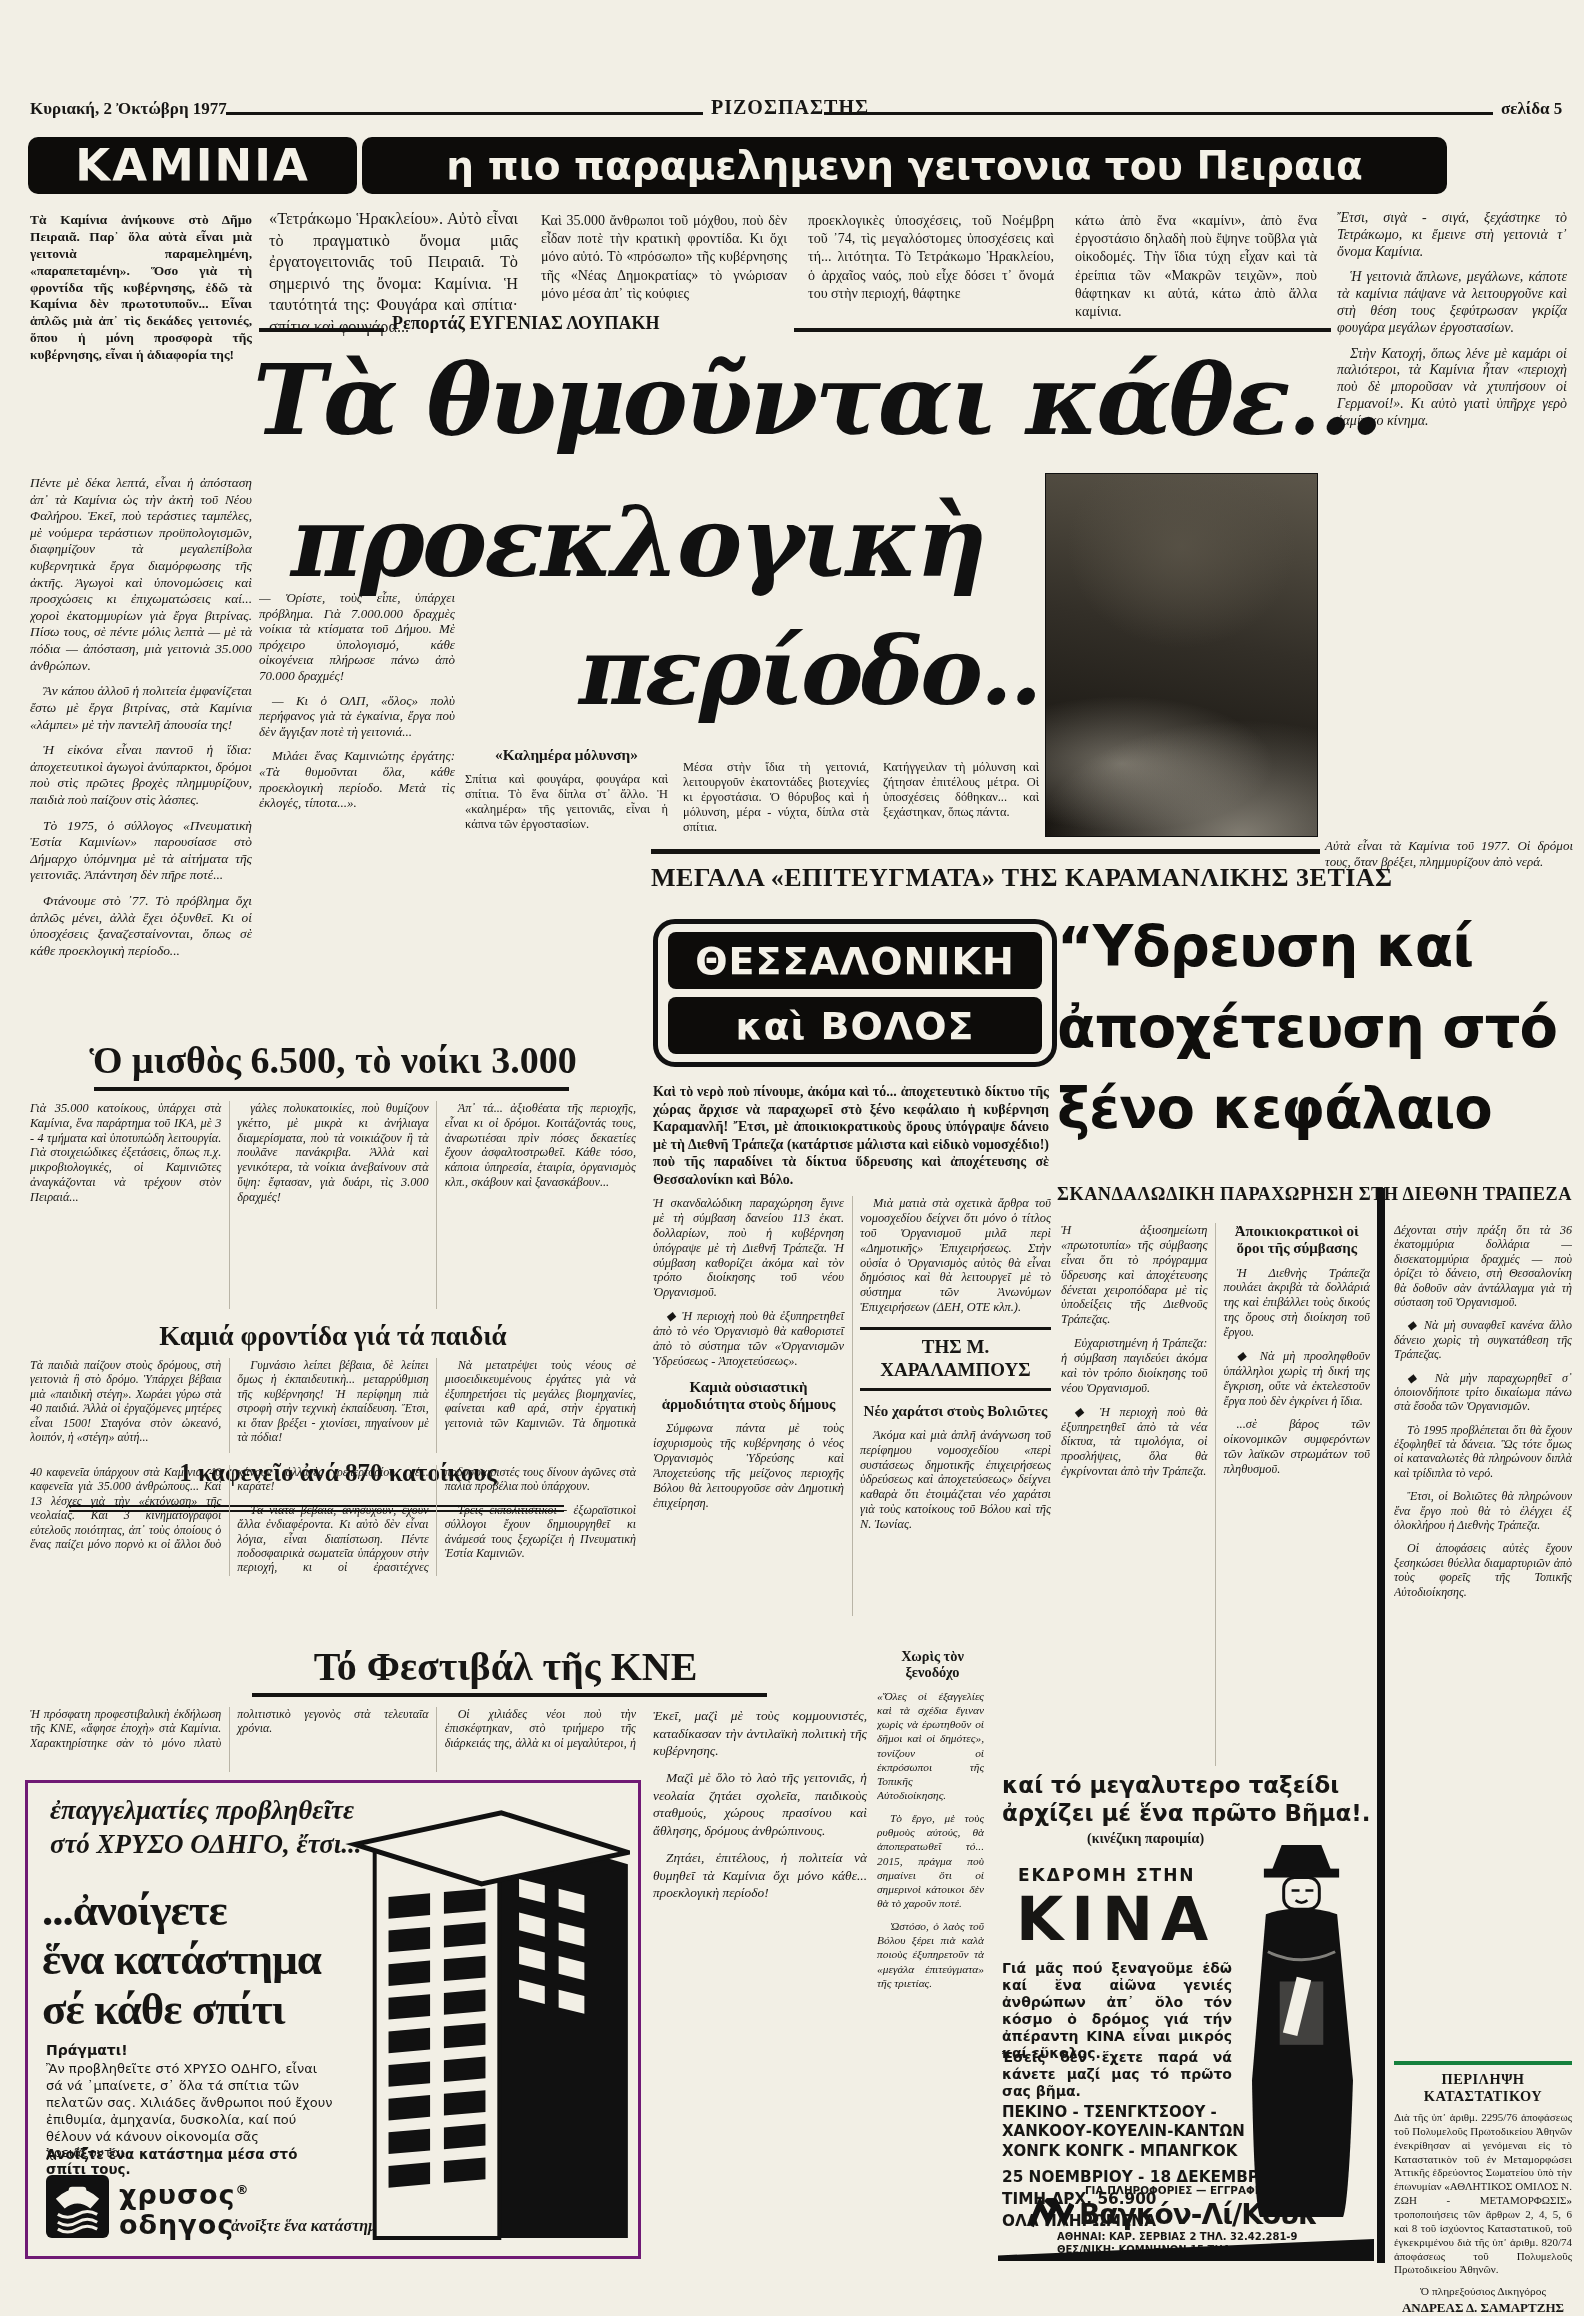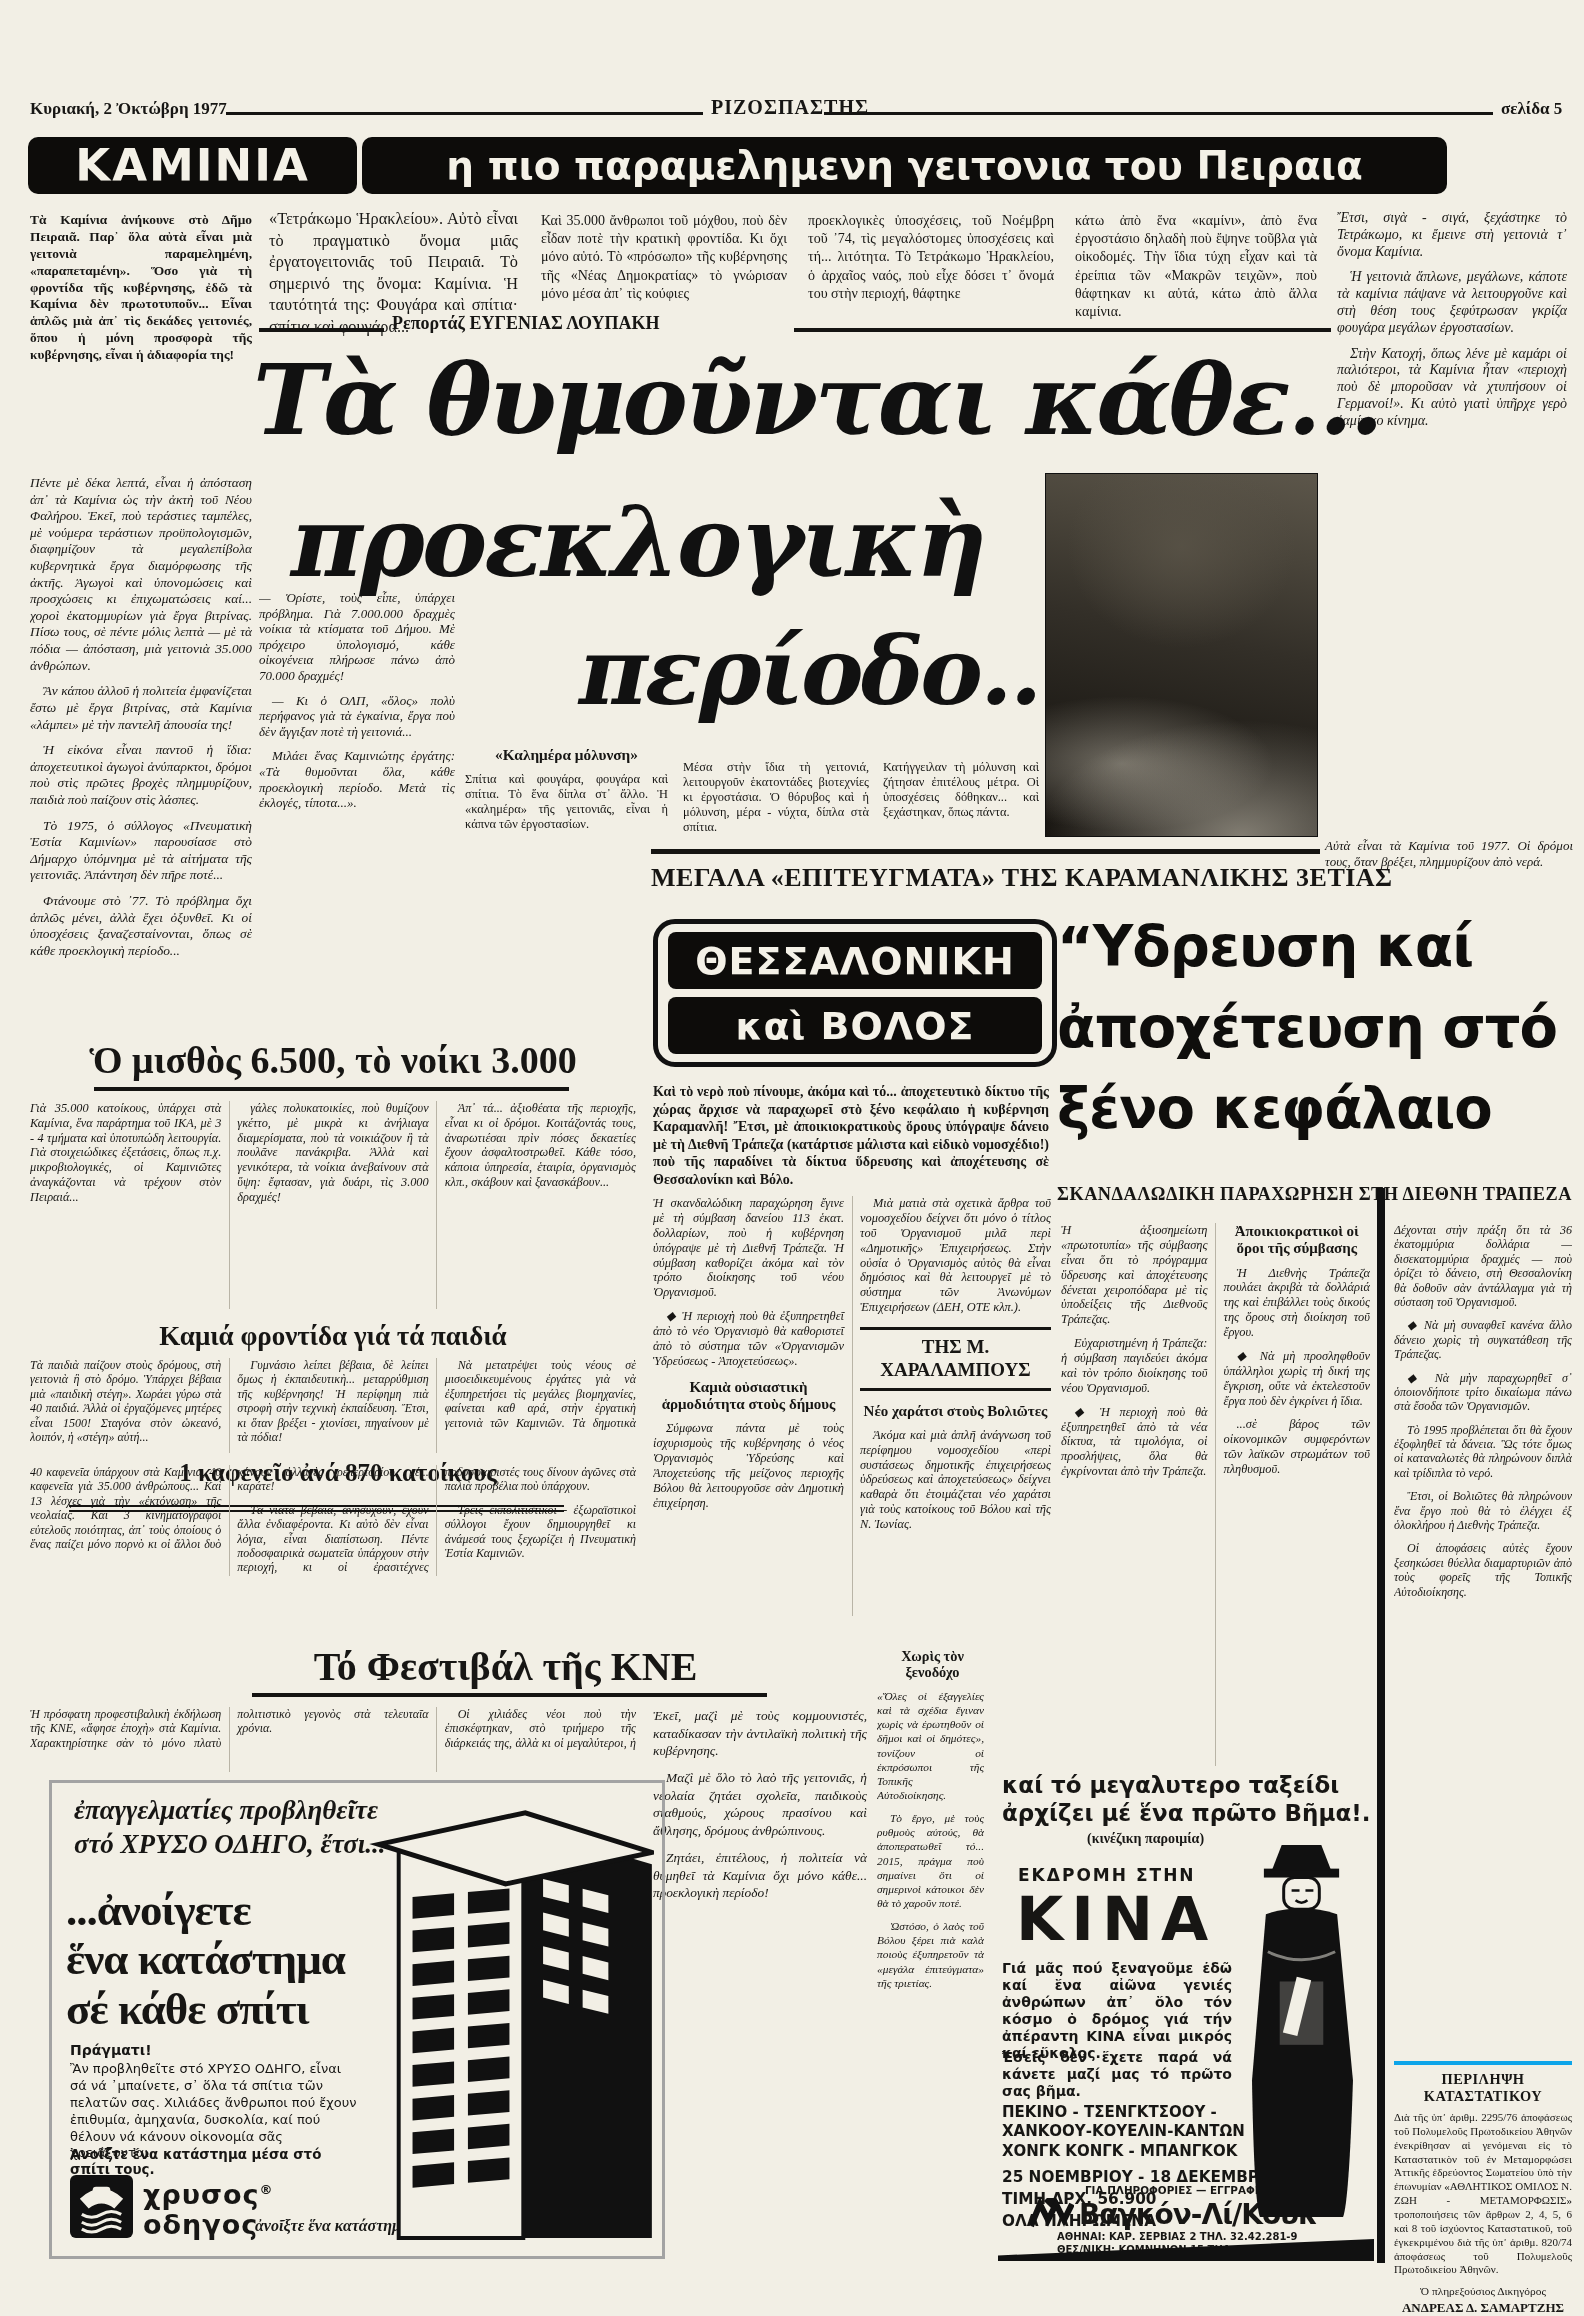--- a/index.html
+++ b/index.html
@@ -27,24 +27,24 @@
     background:
       radial-gradient(130% 55% at 72% 100%, rgba(216,210,194,.55), rgba(216,210,194,0) 58%),
       radial-gradient(90% 30% at 28% 80%, rgba(196,190,175,.5), rgba(196,190,175,0) 62%),
       radial-gradient(60% 40% at 50% 20%, rgba(90,84,72,.8), rgba(90,84,72,0) 70%),
       linear-gradient(12deg,#14110d 0%,#201d18 28%,#332f28 55%,#49443a 78%,#5c564a 100%);}
   .ydr{font-family:"DejaVu Sans",sans-serif;font-weight:bold;letter-spacing:-1px;line-height:1.14;color:#0f0e0c;}
   .pillwrap{border:5px solid #111;border-radius:22px;padding:8px 10px;display:flex;flex-direction:column;gap:8px;background:#f2efe5;}
   .pill{background:#0d0c0a;color:#f4f1e7;border-radius:8px;height:57px;display:flex;align-items:center;justify-content:center;
         font-family:"DejaVu Sans",sans-serif;font-weight:bold;font-size:38px;letter-spacing:1px;}
   .bylinebox{font-weight:bold;text-align:center;font-size:19px;margin:12px 0;border-top:3px solid #151412;border-bottom:3px solid #151412;padding:6px 0;}
-  .adbox{border:3px solid #a3a3a3;margin-left:24px;}
+  .adbox{border:3px solid #701a75;}
   .wedge{position:absolute;background:#111;clip-path:polygon(0 100%,0 75%,100% 0,100% 100%);}
   .vbar{position:absolute;background:#111;}
-  .noticetitle{border-top:4px solid #0ea5e9;padding-top:6px;font-weight:bold;text-align:center;font-size:14.4px;letter-spacing:0.5px;}
+  .noticetitle{border-top:4px solid #15803d;padding-top:6px;font-weight:bold;text-align:center;font-size:14.4px;letter-spacing:0.5px;}
 </style>
 </head>
 <body>
 
 <div class="page">
 
   <div class="t b" style="left:30px;top:99px;font-size:17px;">Κυριακή, 2 Ὀκτώβρη 1977</div>
   <div class="rule" style="left:226px;top:112px;width:477px;height:3px;"></div>
   <div class="t b nw" style="left:711px;top:96px;font-size:20px;letter-spacing:1px;">ΡΙΖΟΣΠΑΣΤΗΣ</div>
   <div class="rule" style="left:824px;top:112px;width:669px;height:3px;"></div>

